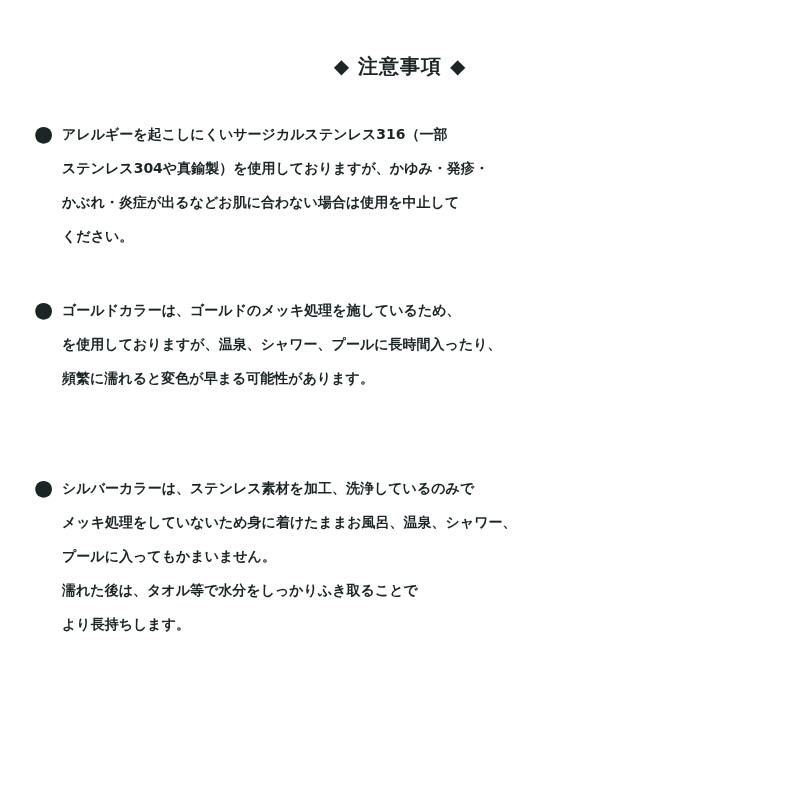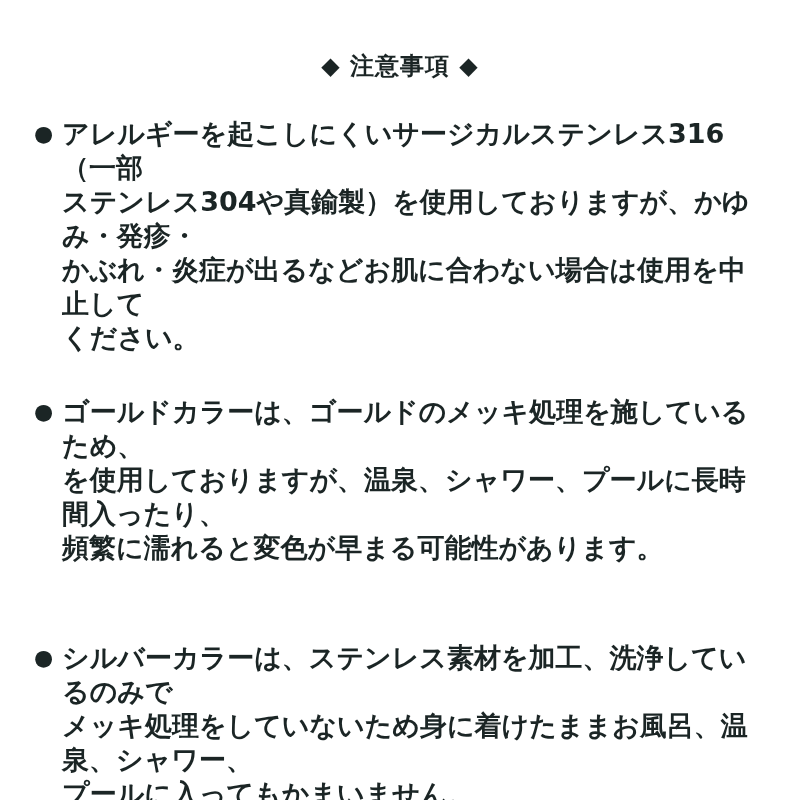--- a/index.html
+++ b/index.html
@@ -12,21 +12,21 @@
     height: 800px;
     background: #ffffff;
     font-family: "DejaVu Sans", "Liberation Sans", sans-serif;
     color: #1b2525;
     overflow: hidden;
     box-sizing: border-box;
   }
   .title {
     margin: 0;
     padding-top: 53px;
-    font-size: 24px;
+    font-size: 20px;
     line-height: 27px;
     font-weight: bold;
     text-align: center;
     letter-spacing: 1px;
   }
   .notices {
     padding: 0 30px 0 34px;
   }
   .notice {
     display: flex;
@@ -38,21 +38,21 @@
   .bullet {
     flex: 0 0 auto;
     width: 22px;
     margin-right: 6px;
     font-size: 22px;
     line-height: 34px;
     font-weight: bold;
   }
   .notice-text {
     margin: 0;
-    font-size: 27px;
+    font-size: 14px;
     line-height: 34px;
     font-weight: bold;
     white-space: pre-line;
     letter-spacing: 0;
   }
 </style>
 </head>
 <body>
 
 <div class="page">
@@ -74,18 +74,18 @@
       <p class="notice-text">ゴールドカラーは、ゴールドのメッキ処理を施しているため、
 を使用しておりますが、温泉、シャワー、プールに長時間入ったり、
 頻繁に濡れると変色が早まる可能性があります。</p>
     </div>
 
     <div class="notice notice-3">
       <span class="bullet">●</span>
       <p class="notice-text">シルバーカラーは、ステンレス素材を加工、洗浄しているのみで
 メッキ処理をしていないため身に着けたままお風呂、温泉、シャワー、
 プールに入ってもかまいません。
-注意事項、タオル等で水分をしっかりふき取ることで
+濡れた後は、タオル等で水分をしっかりふき取ることで
 より長持ちします。</p>
     </div>
 
   </div>
 </div>
 
 </body></html>

